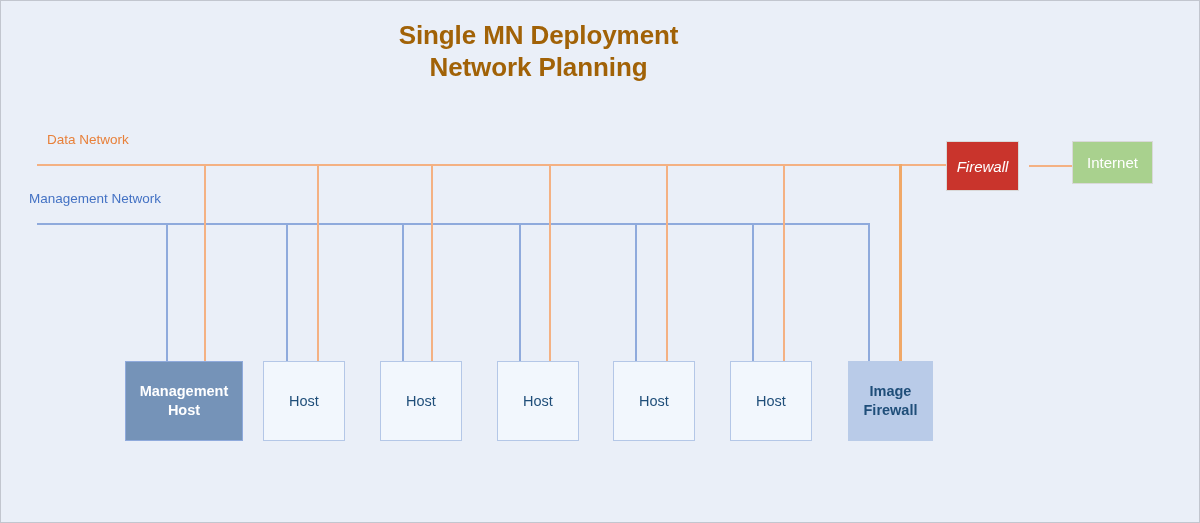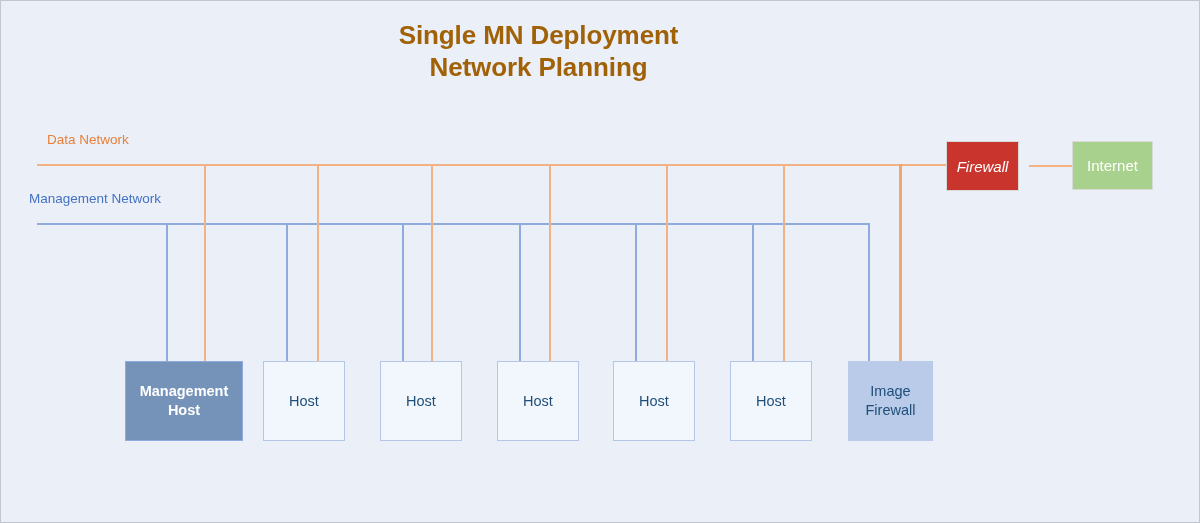--- a/index.html
+++ b/index.html
@@ -80,20 +80,21 @@
   .node.mn {
     background: #7593b8;
     border: 1px solid #8faadc;
     color: #ffffff;
     font-weight: bold;
   }
   .node.storage {
     background: #b9cbe8;
     border: 1px solid #b9cbe8;
     color: #1f4e79;
+    font-weight: bold;
   }
   .node.firewall {
     background: #c9342c;
     border: 1px solid #d9d9d9;
     color: #ffffff;
     font-size: 15px;
   }
   .node.internet {
     background: #a9d18e;
     border: 1px solid #d9d9d9;
@@ -167,17 +168,17 @@
     <div>
       <span>Image</span>
       <span>Firewall</span>
     </div>
   </div>
 
   <div class="node firewall" style="left:945px; top:140px; width:73px; height:50px;font-style:italic;">
     <span>Firewall</span>
   </div>
 
-  <div class="node internet" style="left:1071px; top:140px; width:81px; height:49px;">
+  <div class="node internet" style="left:1071px; top:140px; width:81px; height:43px;">
     <span>Internet</span>
   </div>
 
 </div>
 
 </body></html>

